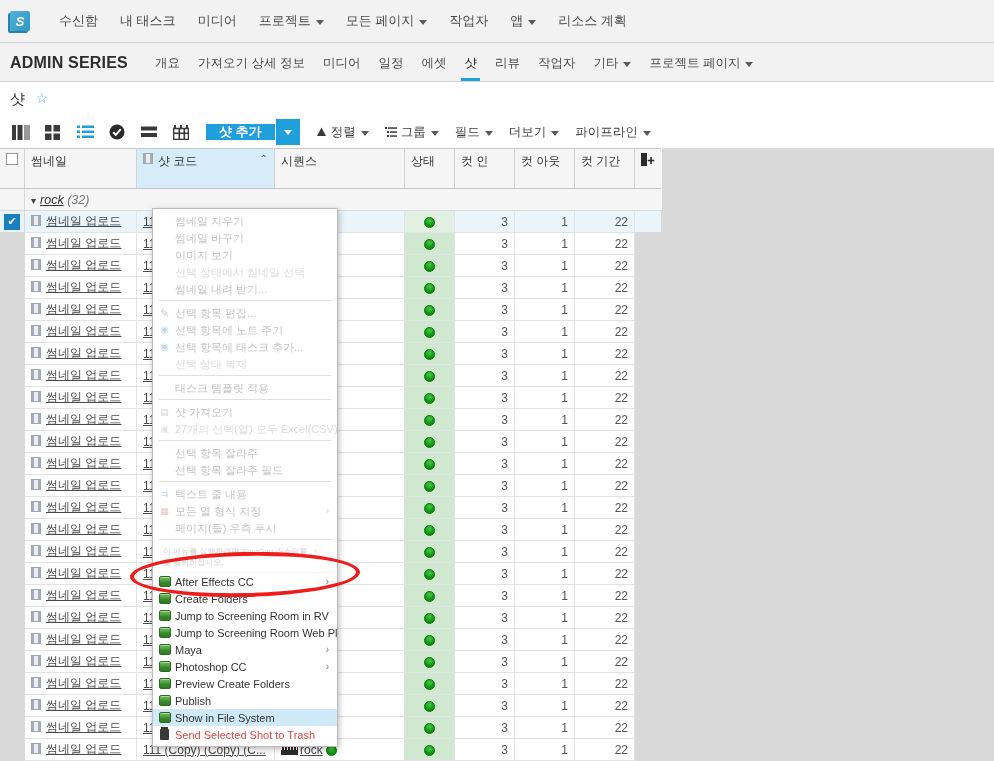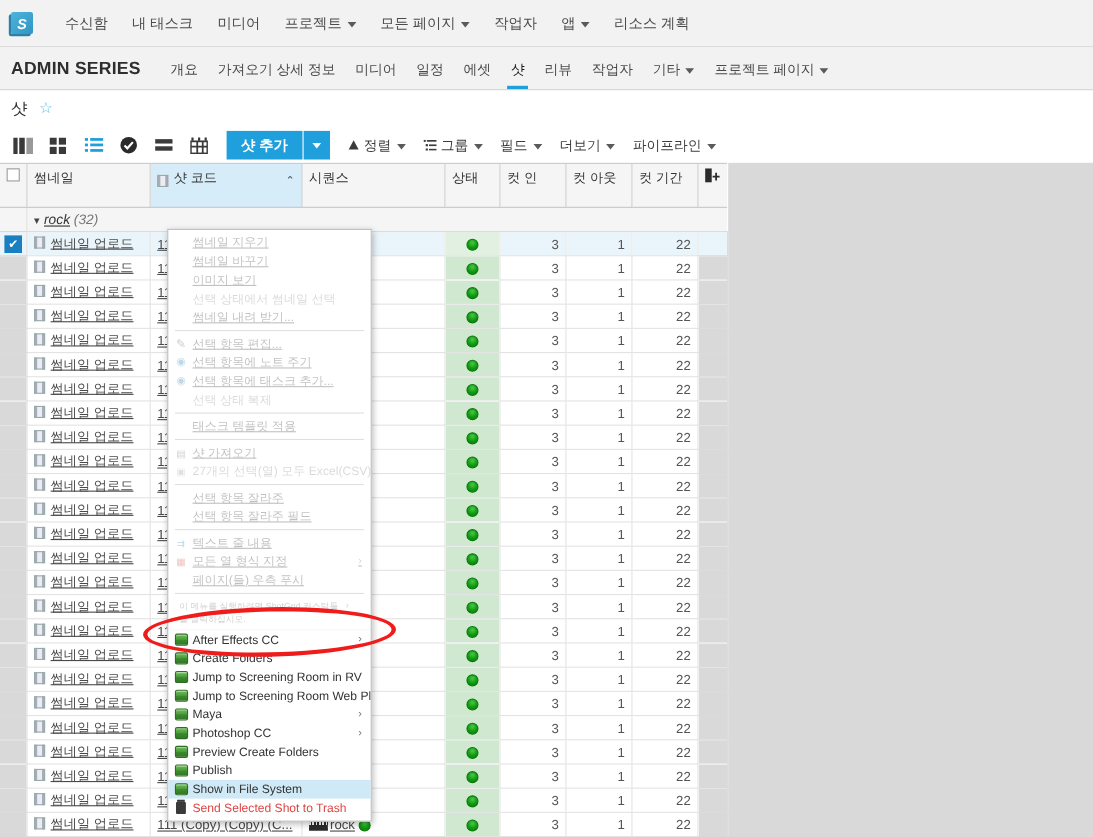--- a/index.html
+++ b/index.html
@@ -77,21 +77,21 @@
   .toolbar {
     display: flex; align-items: center; height: 32px;
     padding-left: 6px; margin-top: 2px;
   }
   .vicon {
     width: 30px; height: 26px; display:flex; align-items:center; justify-content:center;
     cursor: pointer; margin-right: 2px;
   }
   .btn-primary {
     background: #1fa0dd; color: #fff; font-size: 13px; font-weight: bold;
-    height: 26px; padding: 0 13px; display: flex; align-items: center;
+    height: 16px; padding: 0 13px; display: flex; align-items: center;
     border: none; cursor: pointer; margin-left: 8px;
   }
   .btn-primary-split {
     background: #1fa0dd; width: 24px; height: 26px; margin-left: 1px;
     display: flex; align-items: center; justify-content: center; cursor: pointer;
   }
   .caret-white {
     width:0;height:0;border-left:4px solid transparent;border-right:4px solid transparent;
     border-top:5px solid #fff;
   }
@@ -176,21 +176,21 @@
     position: absolute; left: 152px; top: 208px; width: 186px;
     background: #fff; border: 1px solid #bdbdbd;
     box-shadow: 1px 2px 6px rgba(0,0,0,.28);
     font-size: 11px; color: #333; padding: 3px 0; z-index: 60;
   }
   .ctxmenu .mi {
     padding: 2.5px 8px 2.5px 22px; white-space: nowrap; cursor: pointer;
     display:flex; align-items:center; position: relative; line-height: 12px;
     overflow: hidden;
   }
-  .ctxmenu .mi.faded { opacity: .30; filter: blur(0.6px); text-decoration: underline; }
+  .ctxmenu .mi.faded { opacity: .30; filter: blur(0.6px); }
   .ctxmenu .mi.faded2 { opacity: .18; filter: blur(0.7px); }
   .ctxmenu .sep { height:1px; background:#e0e0e0; margin: 3px 6px; }
   .mi .mico { position:absolute; left: 5px; width:13px; height:13px;
               display:flex; align-items:center; justify-content:center; }
   .mi .arrow {
     margin-left:auto; padding-left: 8px; color:#777; font-size:10px;
   }
   .app-ico {
     display:inline-block; width:12px; height:11px;
     background: linear-gradient(to bottom,#6ebf5a 0%,#4a9c3a 48%,#3d8a2f 52%,#2f7a25 100%);
@@ -413,21 +413,21 @@
       </colgroup>
       <thead>
         <tr>
           <th class="hdr-check">
             <span class="chk-box"></span>
           </th>
           <th>
             <span>썸네일</span>
           </th>
           <th class="sorted">
-            <div style="display:flex;align-items:flex-end;">
+            <div style="display:flex;align-items:flex-start;">
               <span class="film-ico"></span>
               <span>샷 코드</span>
               <span style="margin-left:auto;font-size:10px;color:#555;">⌃</span>
             </div>
           </th>
           <th>
             <span>시퀀스</span>
           </th>
           <th>
             <span>상태</span>

